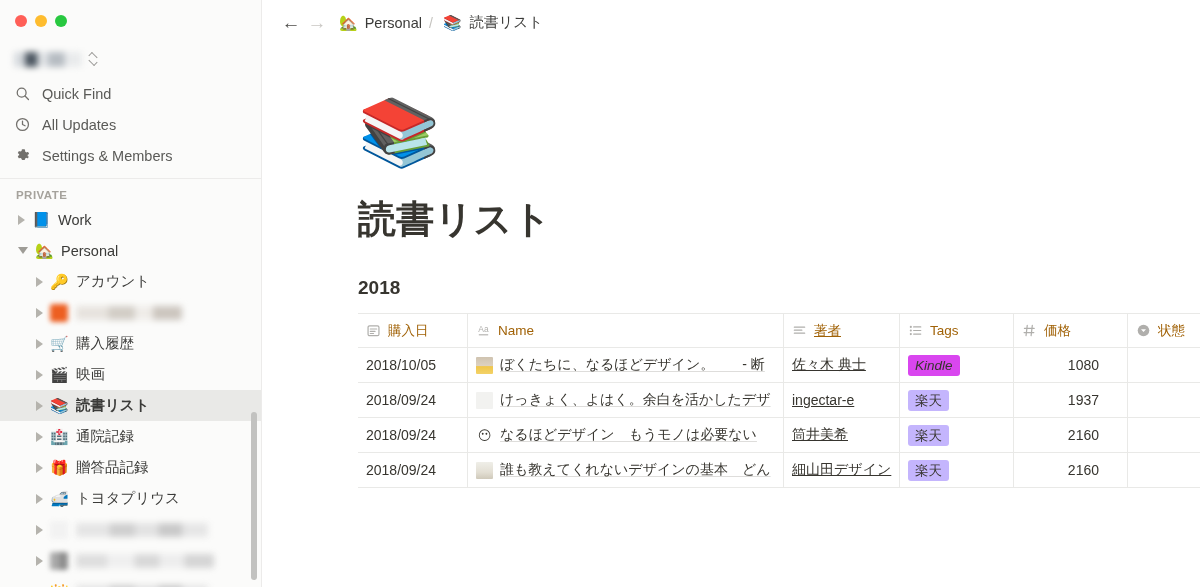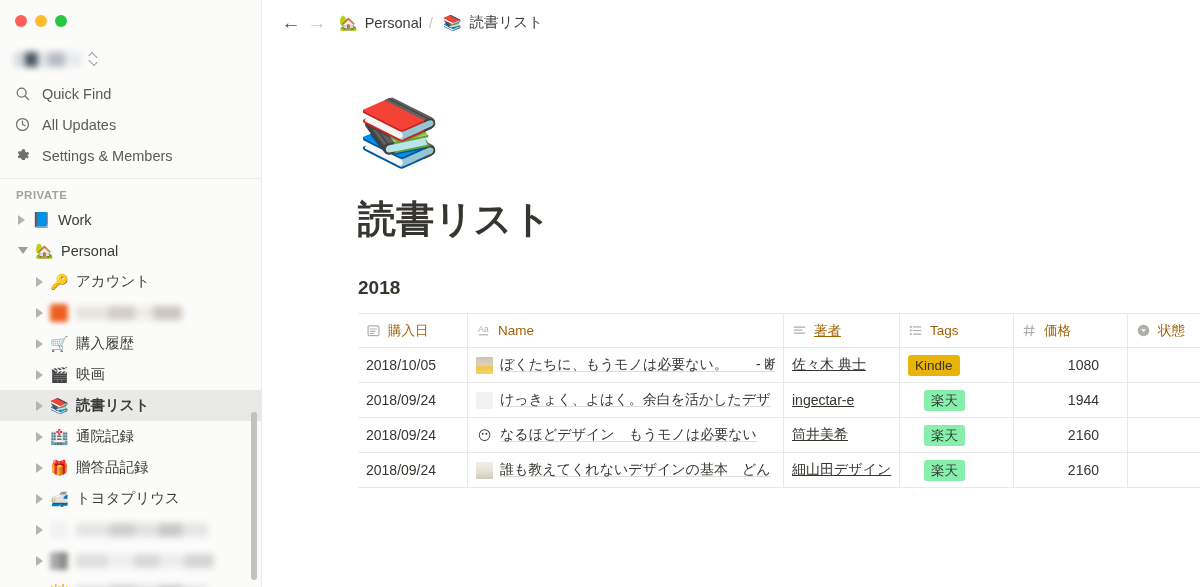--- a/index.html
+++ b/index.html
@@ -286,22 +286,22 @@
     white-space: nowrap;
   }
   .tag {
     display: inline-block;
     padding: 2px 7px;
     border-radius: 3px;
     font-size: 13.5px;
     line-height: 17px;
     color: #37352f;
   }
-  .tag.pink { background: #eab308; }
-  .tag.green { background: #86efac; margin-left: 16px; }
+  .tag.pink { background: #d946ef; font-style: italic; }
+  .tag.green { background: #c4b5fd; }
 </style>
 </head>
 <body>
 
 <div id="app">
 
   <div id="sidebar">
 
     <div class="traffic">
       <span class="dot red"></span>
@@ -504,40 +504,40 @@
                 </svg>
               </span>
               <span>状態</span>
             </div>
           </div>
         <div id="tbody">
             <div class="trow body">
               <div class="tc c-date">2018/10/05</div>
               <div class="tc c-name">
                 <span class="cover c1"></span>
-                <span class="name-link">ぼくたちに、もうモノは必要ない。　　- 断</span>
+                <span class="name-link">ぼくたちに、なるほどデザイン。　　- 断</span>
               </div>
               <div class="tc c-author">佐々木 典士</div>
               <div class="tc c-tags">
                 <span class="tag pink">Kindle</span>
               </div>
               <div class="tc c-price">1080</div>
               <div class="tc c-status"></div>
             </div>
             <div class="trow body">
               <div class="tc c-date">2018/09/24</div>
               <div class="tc c-name">
                 <span class="cover c2"></span>
                 <span class="name-link">けっきょく、よはく。余白を活かしたデザ</span>
               </div>
               <div class="tc c-author">ingectar-e</div>
               <div class="tc c-tags">
                 <span class="tag green">楽天</span>
               </div>
-              <div class="tc c-price">1944</div>
+              <div class="tc c-price">1937</div>
               <div class="tc c-status"></div>
             </div>
             <div class="trow body">
               <div class="tc c-date">2018/09/24</div>
               <div class="tc c-name">
                 <span class="cover ">😶</span>
                 <span class="name-link">なるほどデザイン　もうモノは必要ない</span>
               </div>
               <div class="tc c-author">筒井美希</div>
               <div class="tc c-tags">

